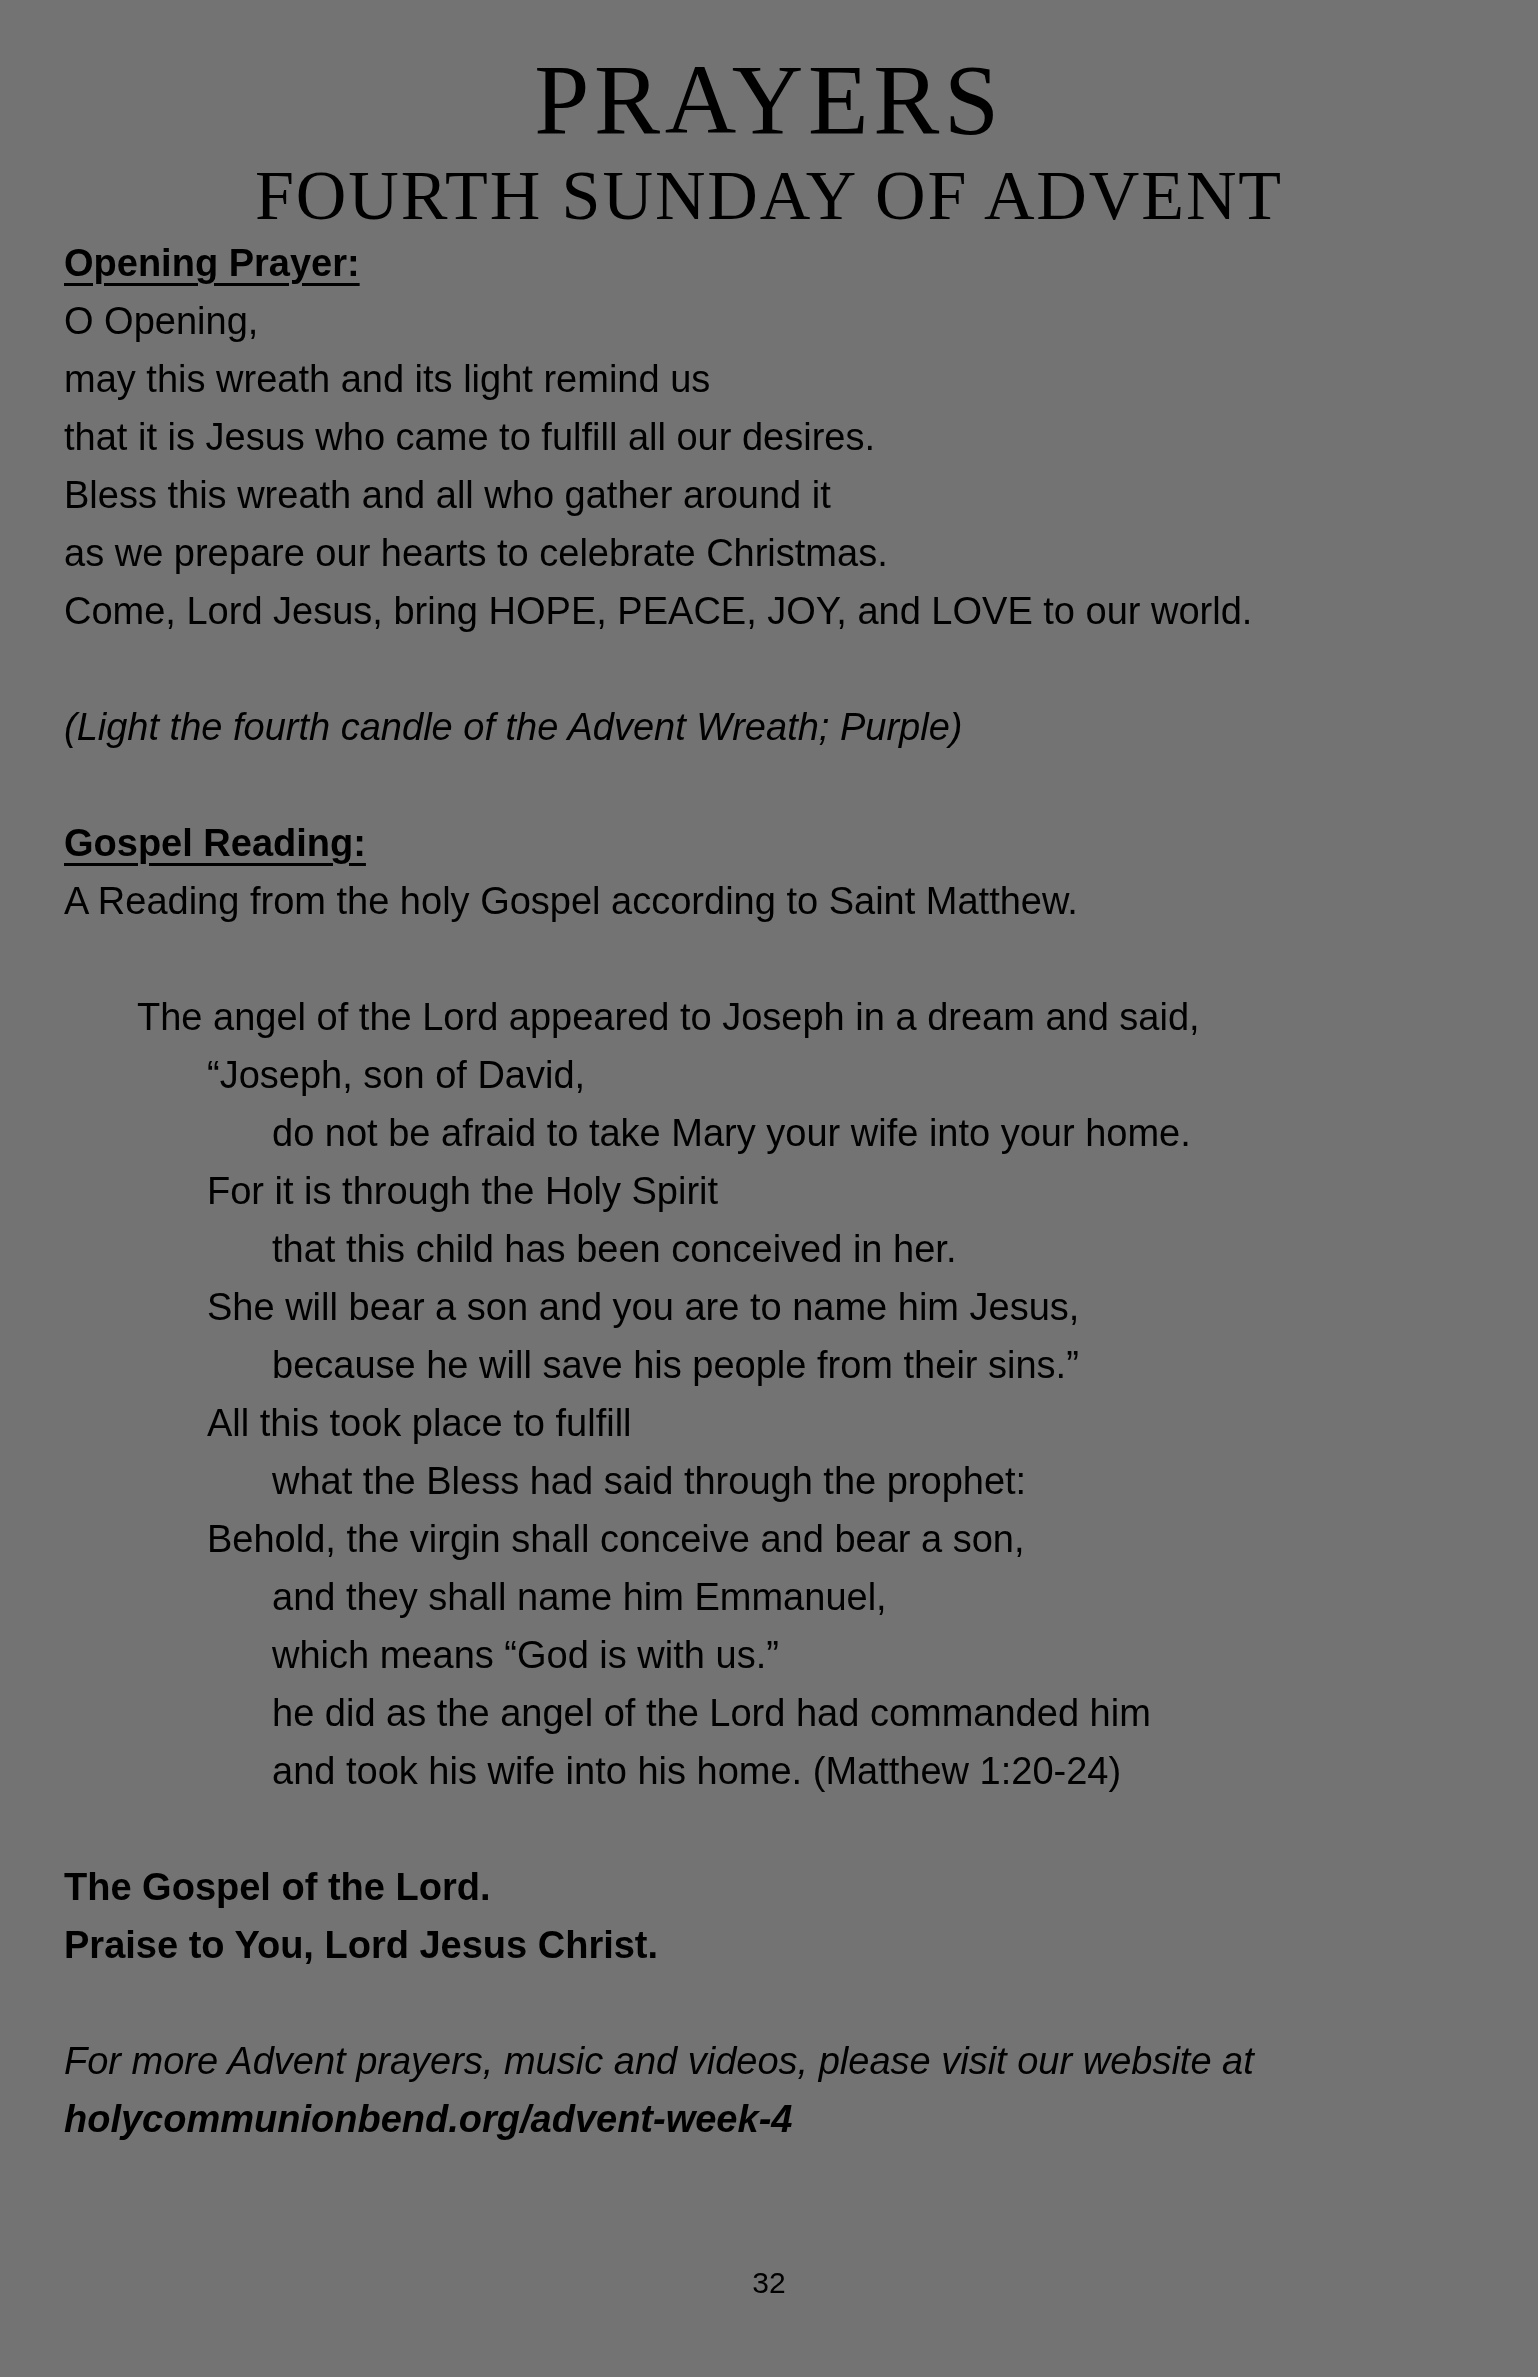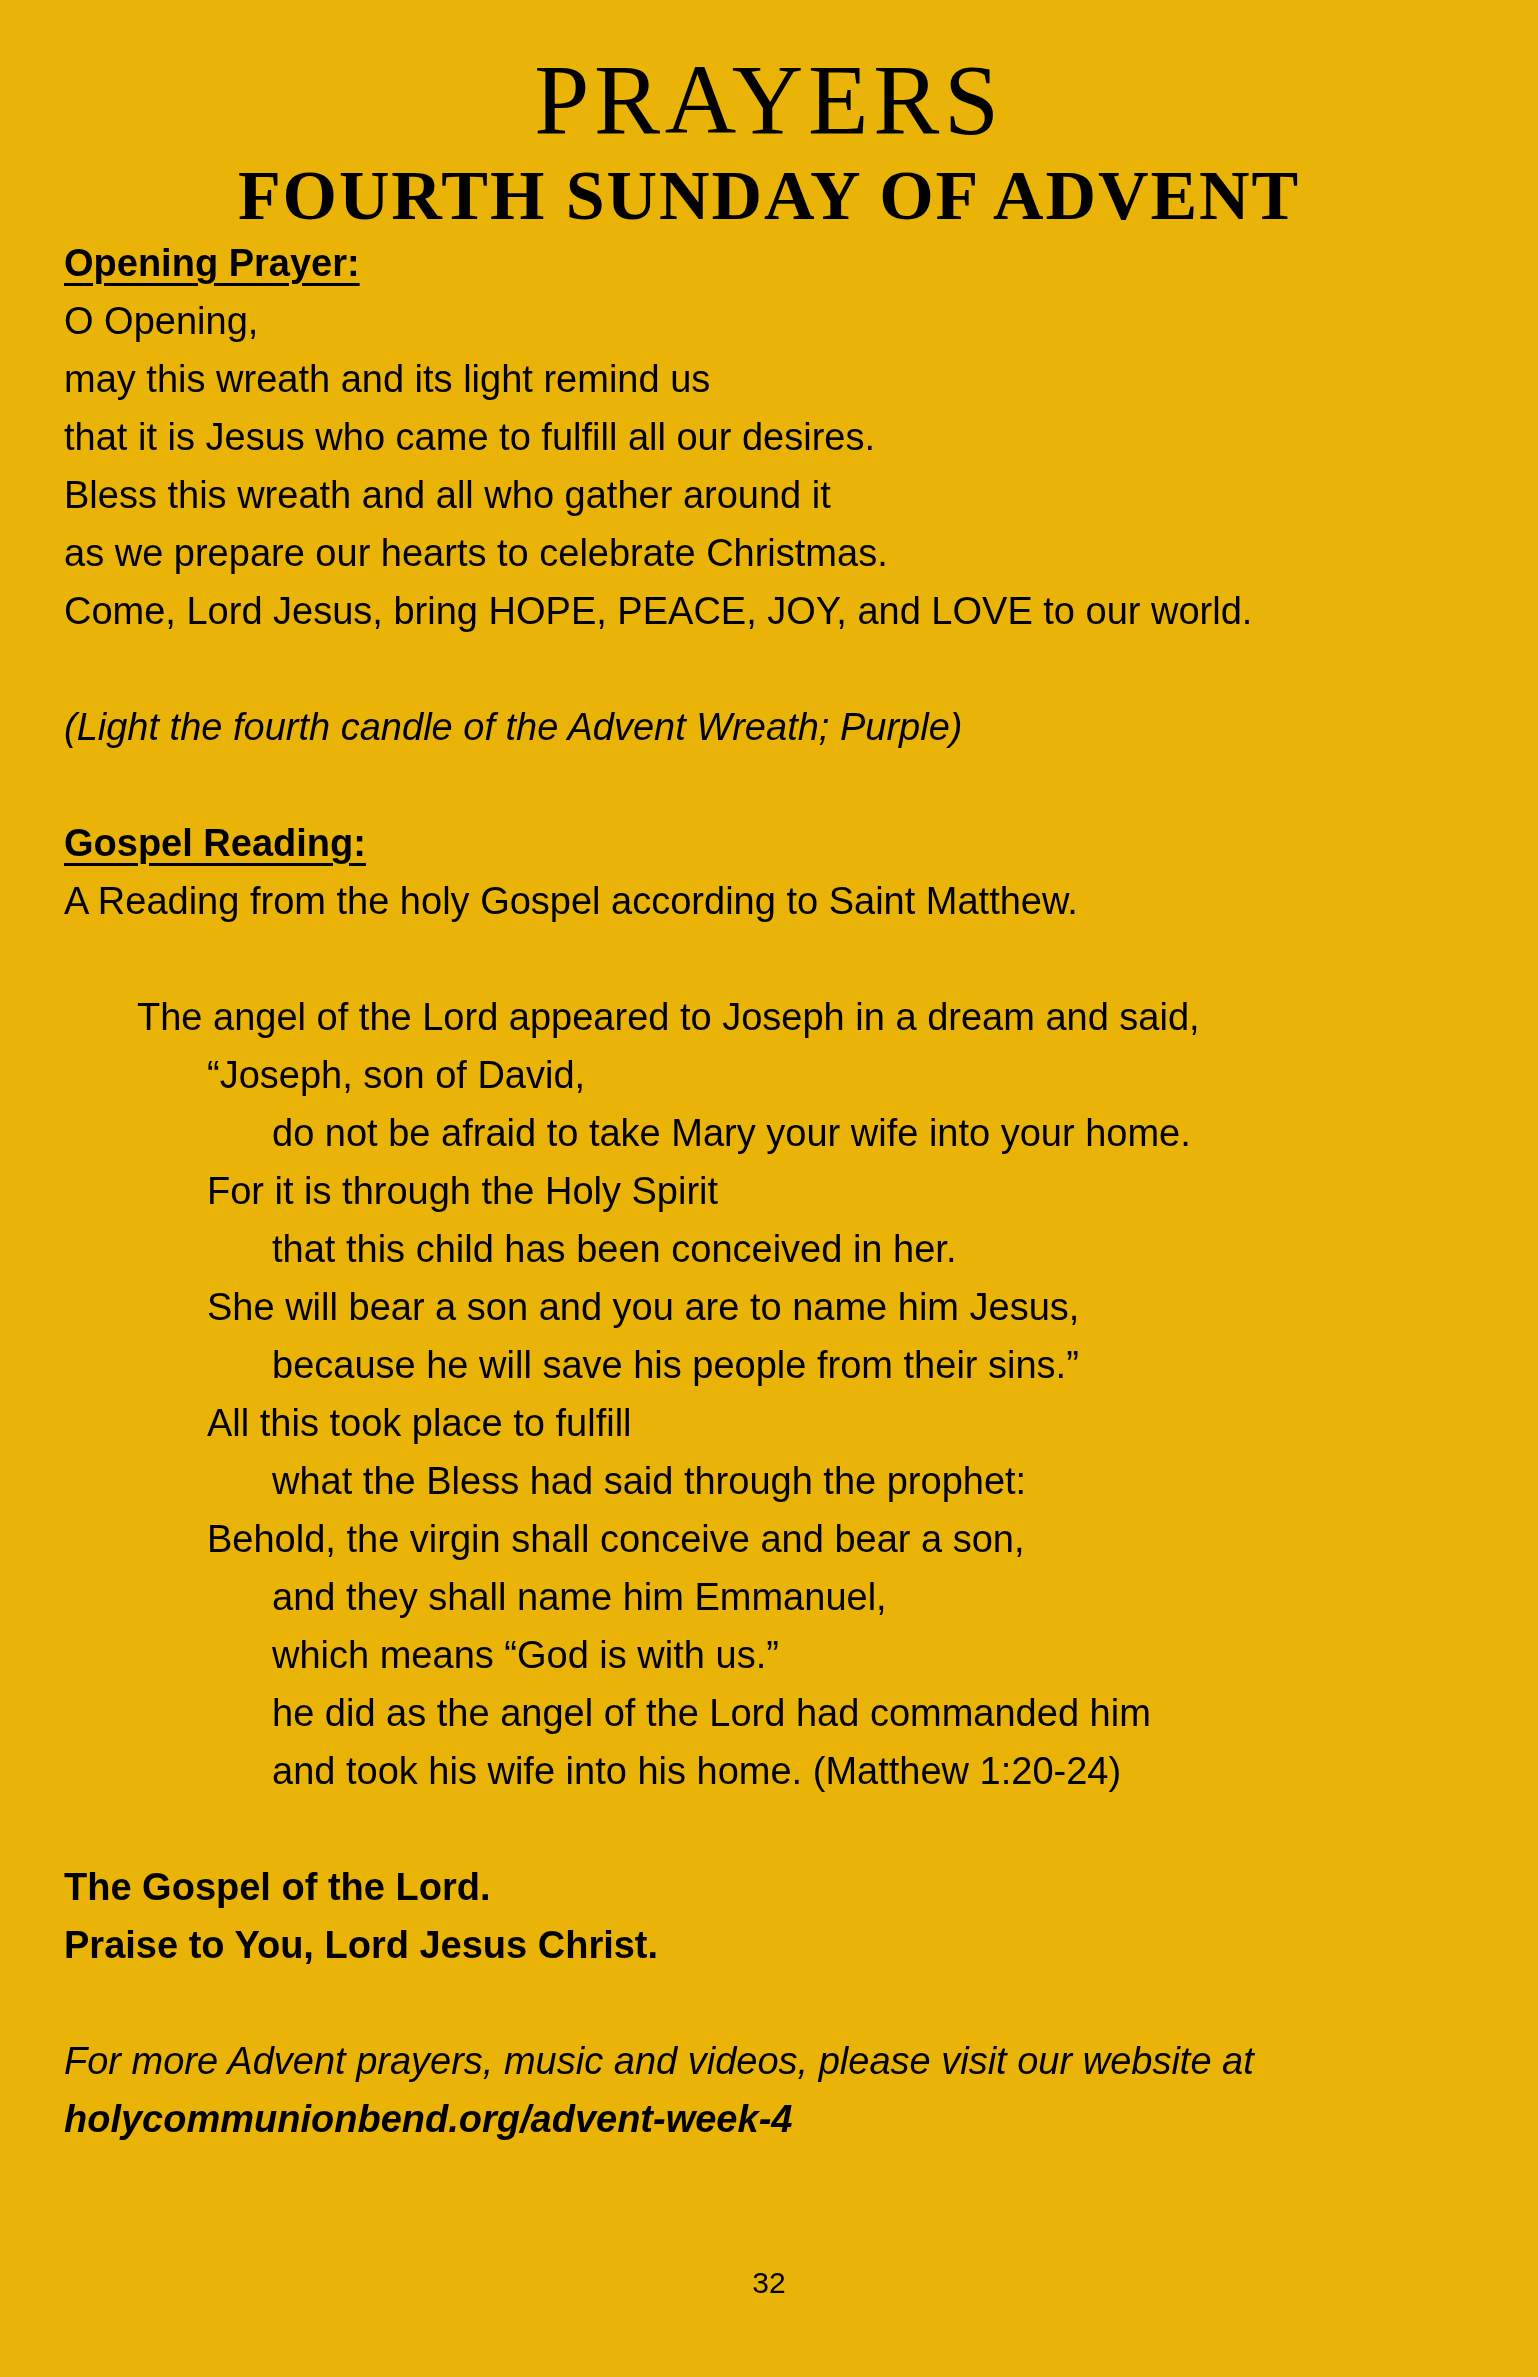--- a/index.html
+++ b/index.html
@@ -4,21 +4,21 @@
 <style>
   html, body {
     margin: 0;
     padding: 0;
     background: #ffffff;
   }
   .page {
     position: relative;
     width: 1538px;
     height: 2377px;
-    background: #eab308;
+    background: #737373;
     color: #000000;
     font-family: "Liberation Sans", sans-serif;
     font-size: 38px;
     line-height: 58px;
     box-sizing: border-box;
     overflow: hidden;
   }
   .title-block {
     text-align: center;
     padding-top: 48px;
@@ -28,21 +28,21 @@
     font-size: 99px;
     line-height: 104px;
     letter-spacing: 4.7px;
     font-weight: 500;
   }
   .doc-subtitle {
     font-size: 70px;
     line-height: 76px;
     letter-spacing: 1.9px;
     margin-top: 5.6px;
-    font-weight: 700;
+    font-weight: 400;
   }
   .content {
     padding-left: 64px;
     padding-right: 56px;
   }
   .line {
     white-space: pre;
   }
   .section-heading {
     font-weight: 700;

